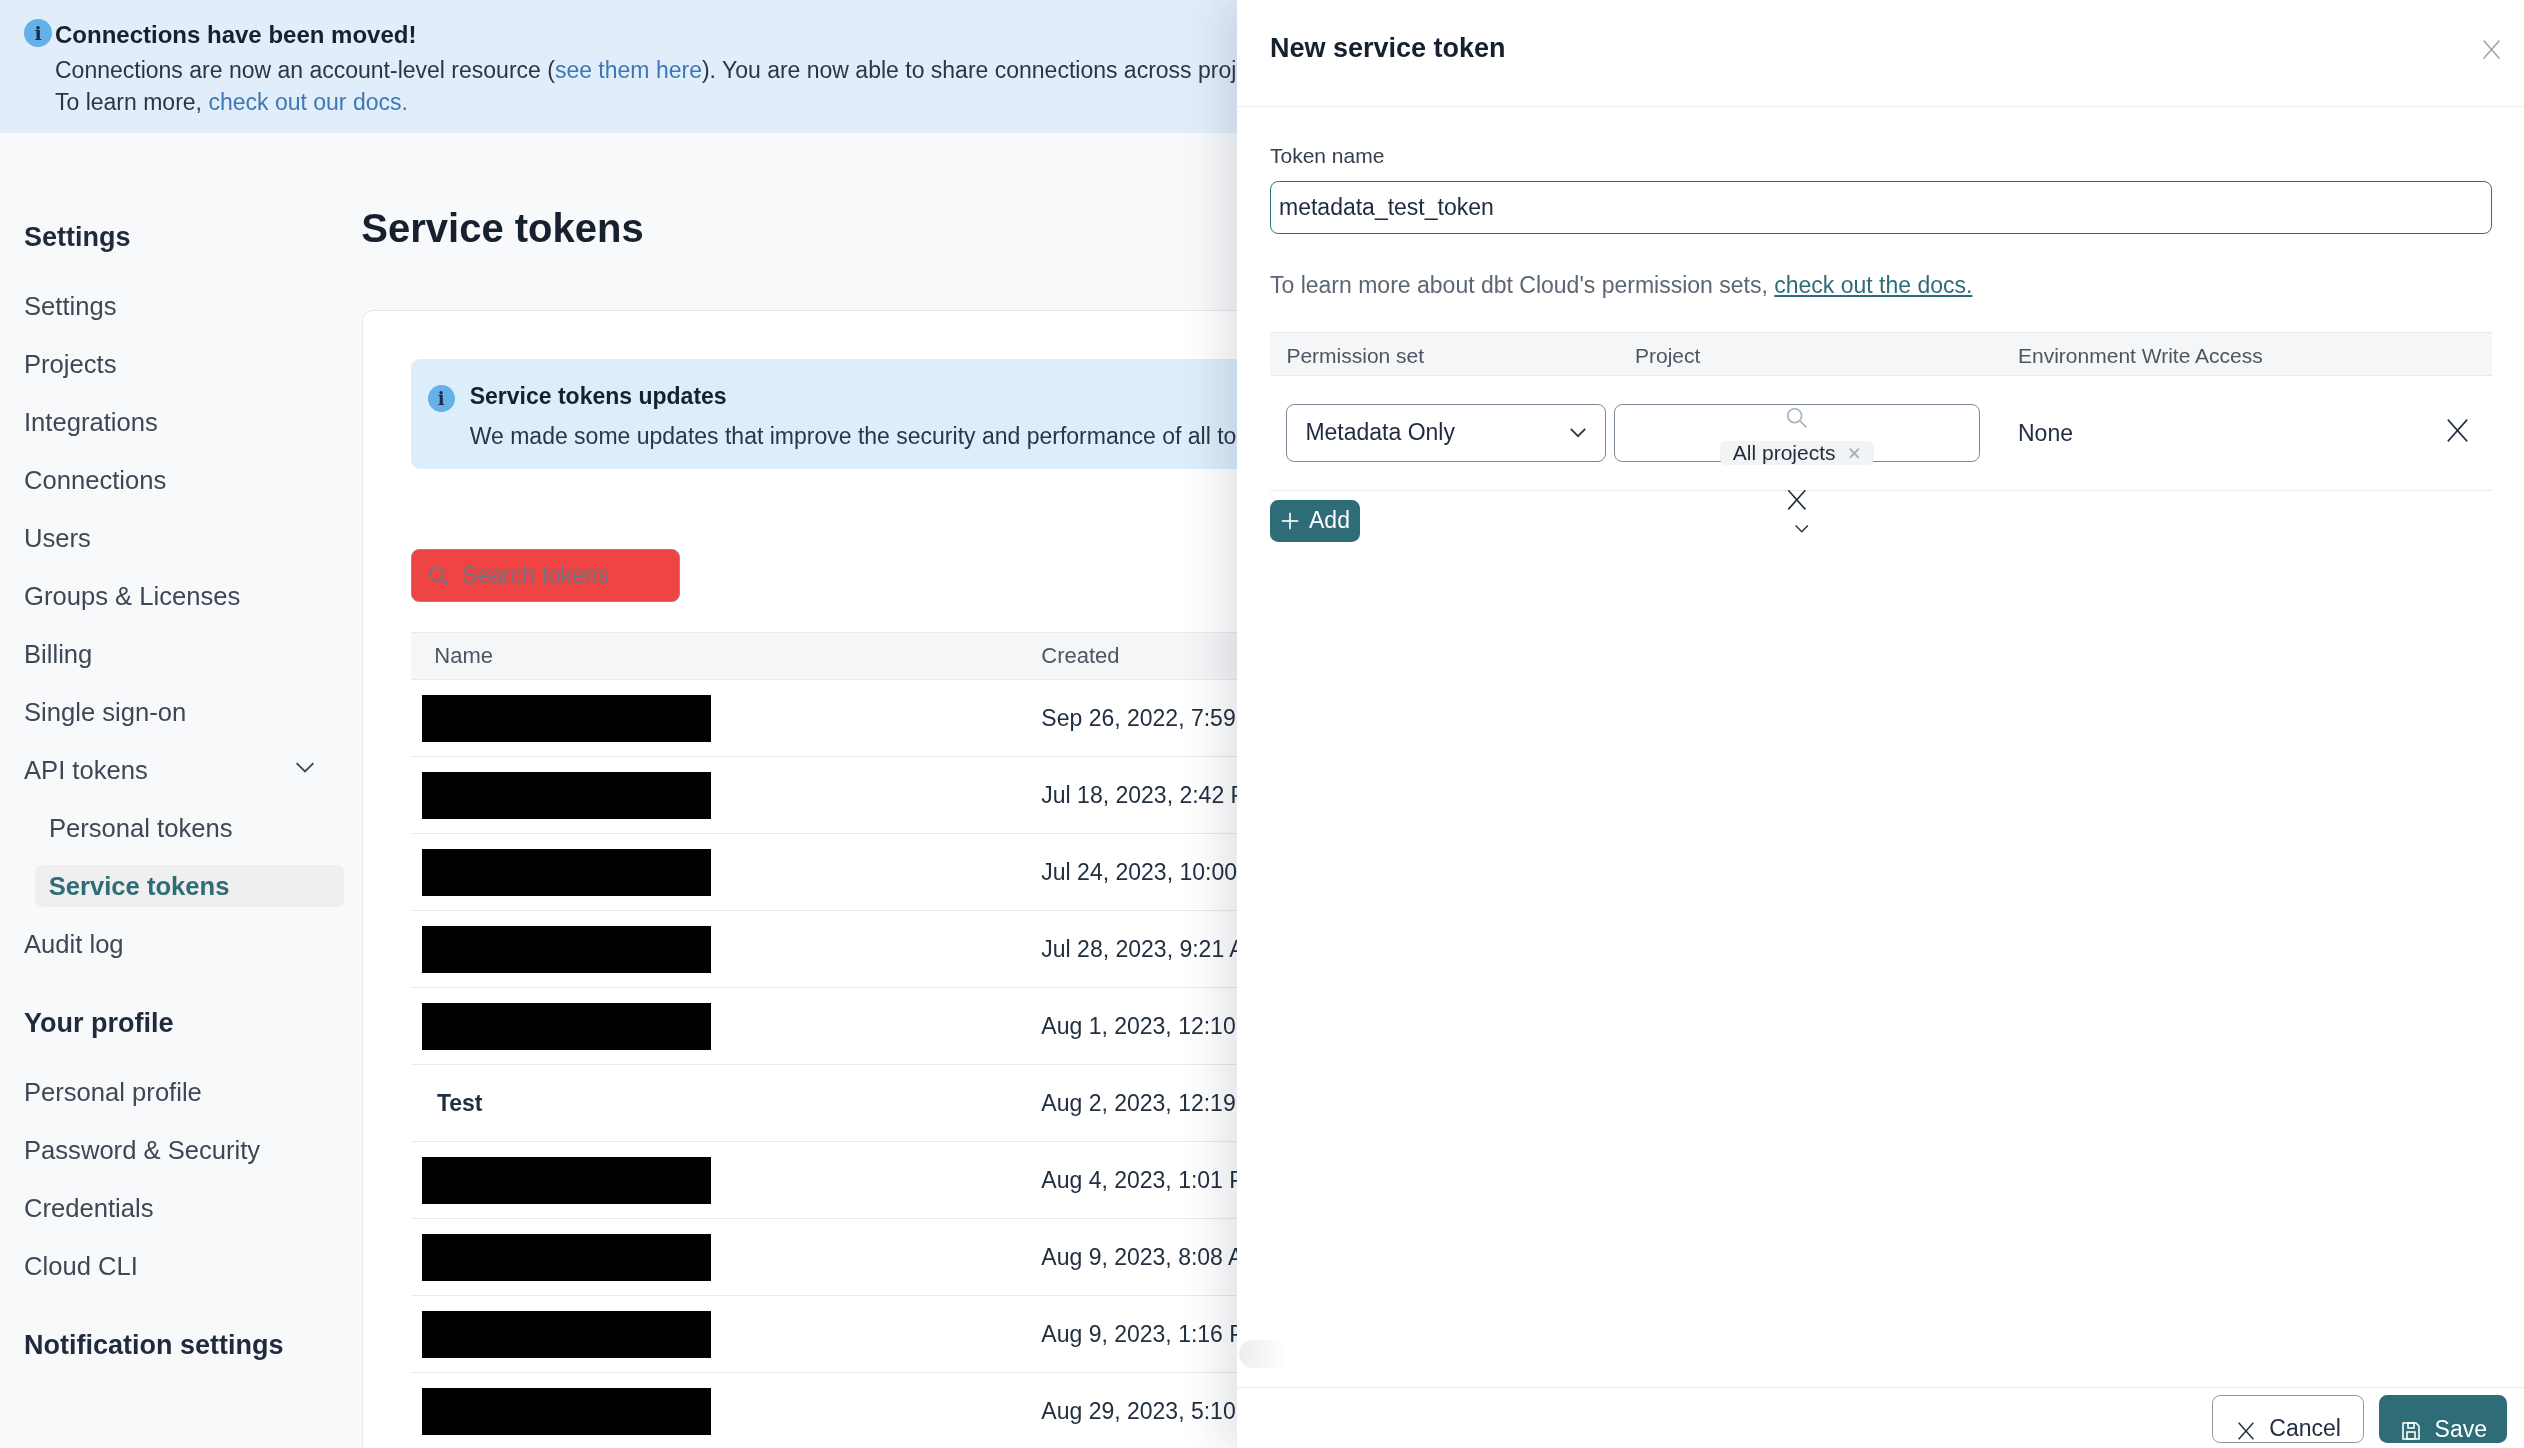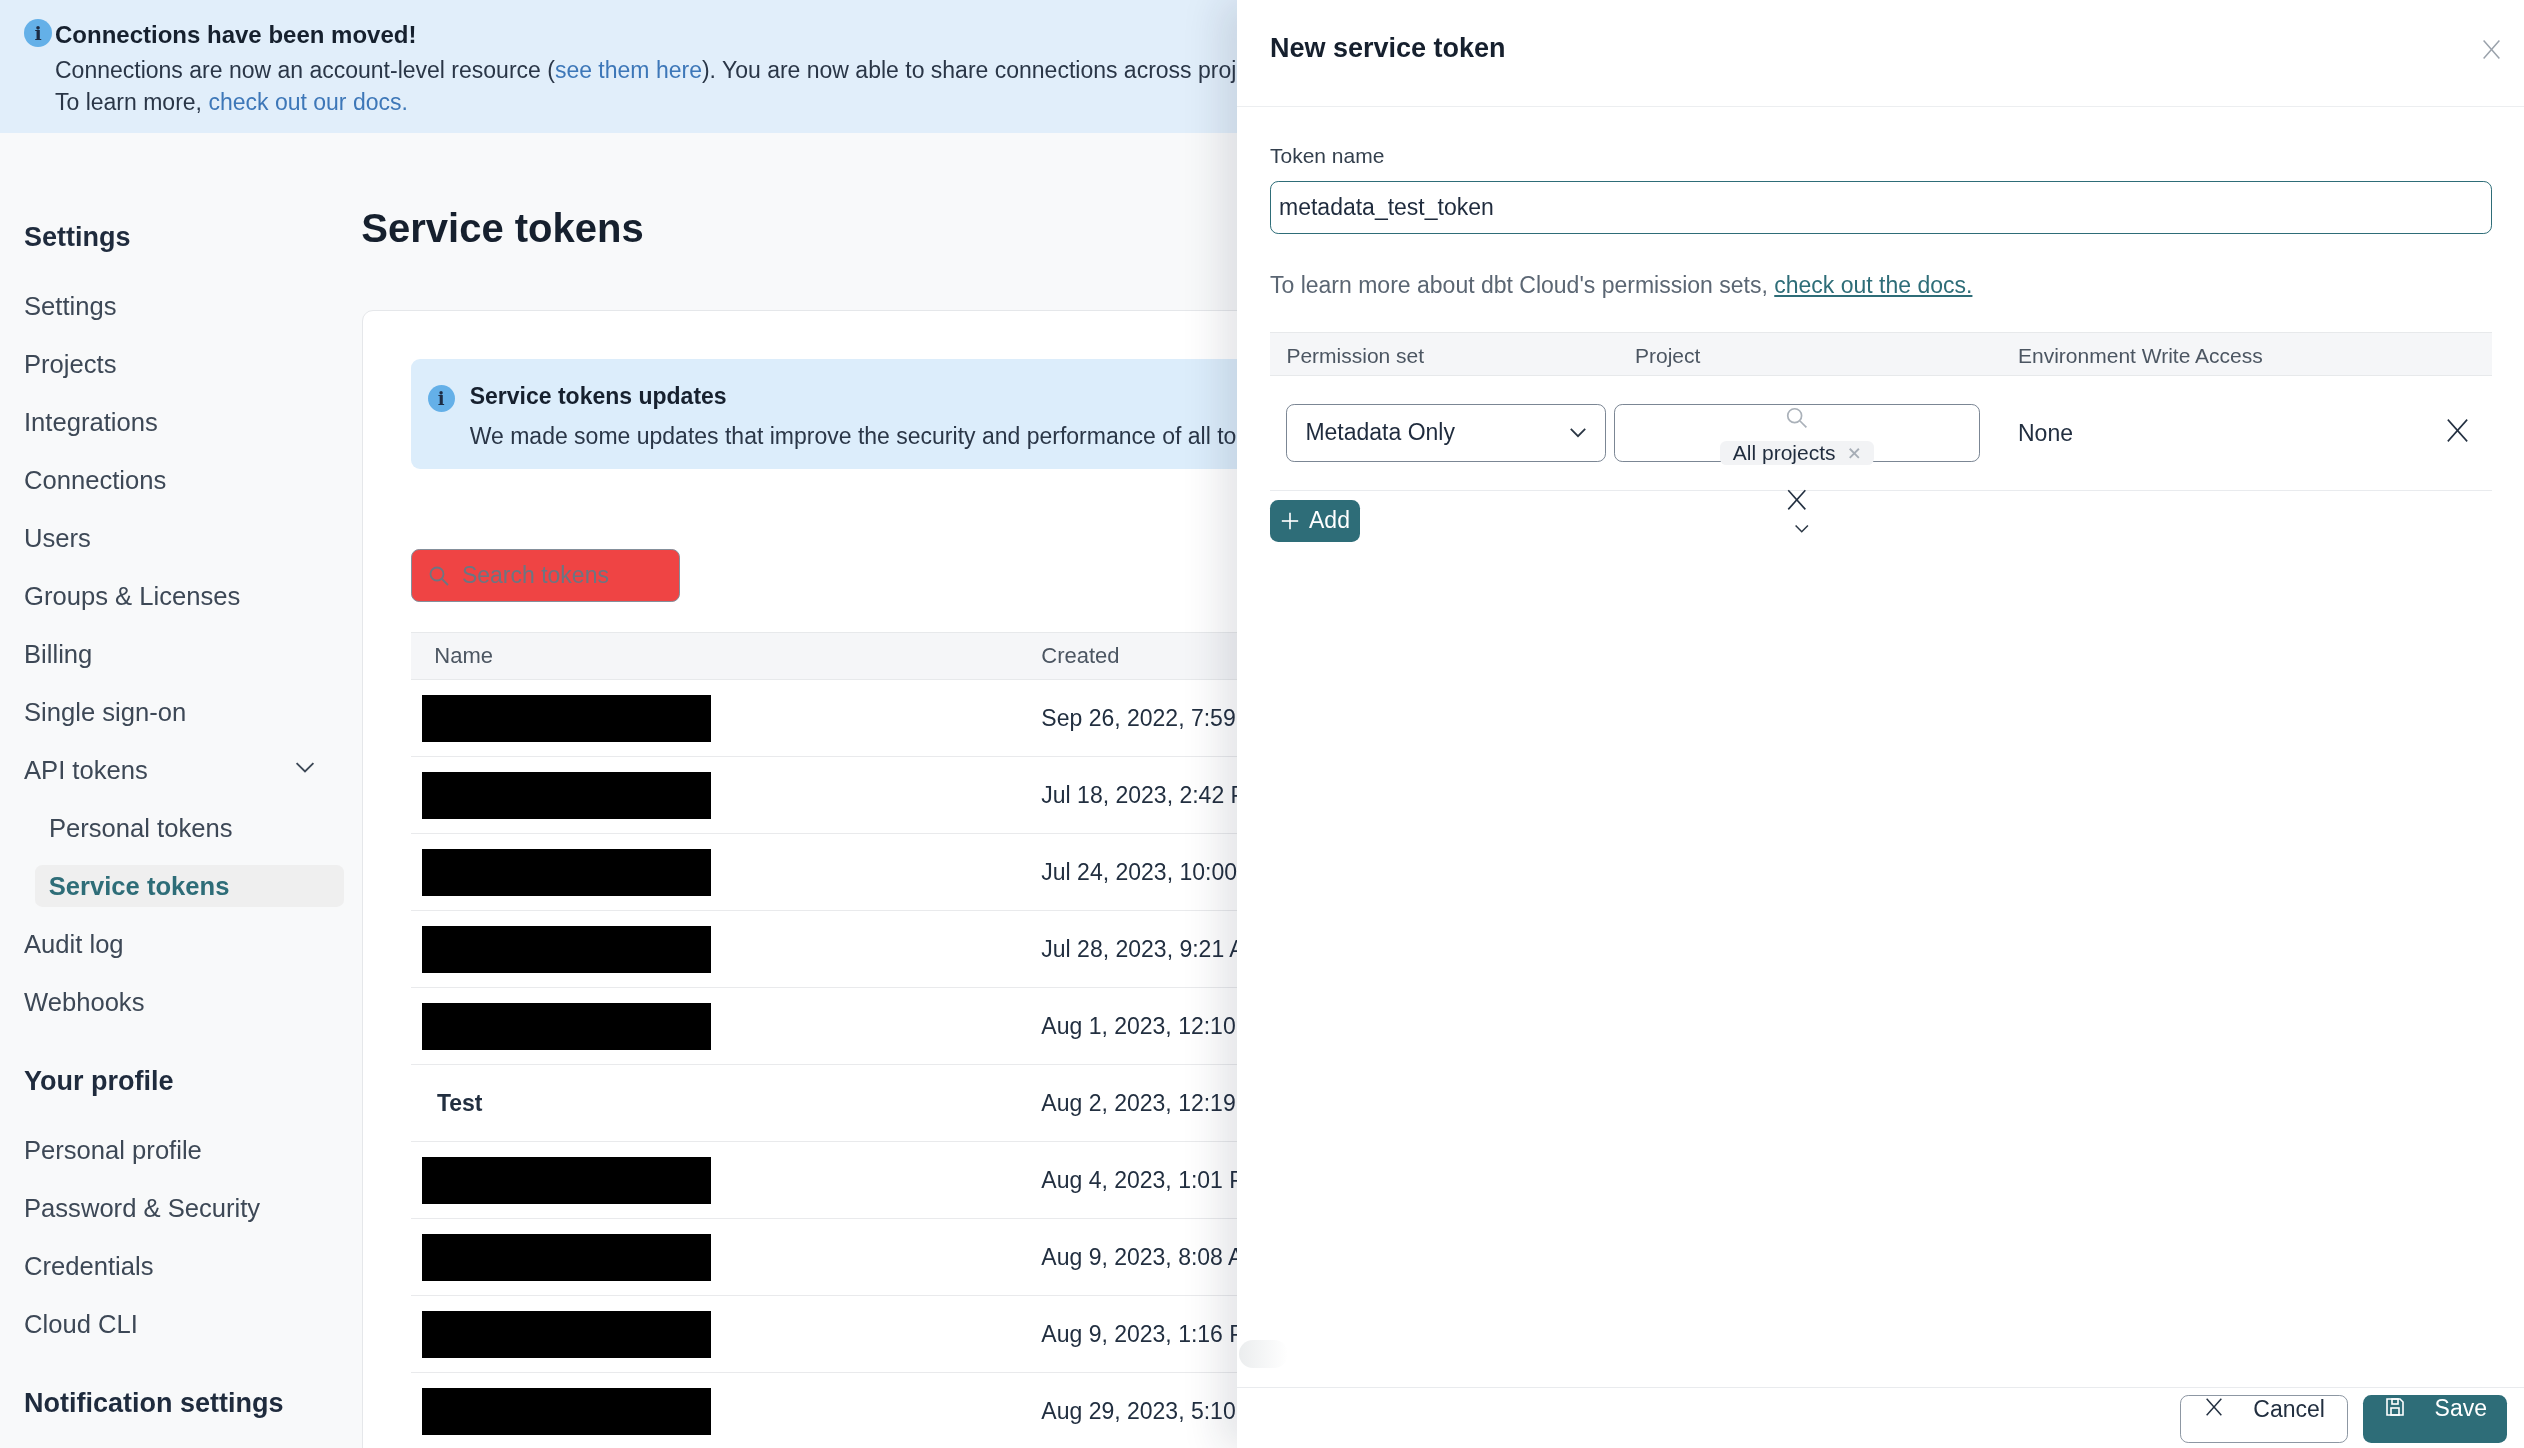--- a/index.html
+++ b/index.html
@@ -136,21 +136,21 @@
   .add-btn{
     margin-top:9px;width:90px;height:42px;background:var(--accent-teal);border:none;border-radius:8.2px;
     color:#fff;font-size:23px;display:flex;align-items:center;justify-content:center;gap:9px;cursor:pointer;
     font-family:"Liberation Sans","DejaVu Sans",sans-serif;
   }
   .drawer-footer{
     position:absolute;left:0;right:0;bottom:0;height:62px;border-top:0.9px solid #e9ebee;background:#fff;
     display:flex;align-items:center;justify-content:flex-end;gap:14.6px;padding-right:18px;
   }
   .btn{
-    height:48px;border-radius:8.2px;font-size:23px;display:flex;align-items:flex-start;gap:28px;cursor:pointer;
+    height:48px;border-radius:8.2px;font-size:23px;display:flex;align-items:flex-end;gap:12px;cursor:pointer;
     font-family:"Liberation Sans","DejaVu Sans",sans-serif;
   }
   .btn-cancel{background:#fff;border:0.9px solid #8d97a3;color:#222f40;padding:0 22px;}
   .btn-save{background:var(--accent-teal);border:none;color:#fff;padding:0 20px;}
   .h-scroll-thumb{
     position:absolute;left:1.8px;bottom:81px;width:49px;height:28px;border-radius:14.6px;
     background:linear-gradient(to right,#ebedee,rgba(235,237,238,0));
   }
   svg{display:block;}
 </style>
@@ -176,21 +176,20 @@
       <li class="side-item"><span>Billing</span></li>
       <li class="side-item"><span>Single sign-on</span></li>
       <li class="side-item"><span>API tokens</span><span class="chev">
           <svg width="22" height="13.7" viewBox="0 0 20 13" fill="none" stroke="#3d4856" stroke-width="1.8">
             <polyline points="2,2 10,10 18,2"></polyline>
           </svg>
         </span></li>
       <li class="side-item indent"><span>Personal tokens</span></li>
       <li class="side-item indent selected"><span>Service tokens</span></li>
       <li class="side-item"><span>Audit log</span></li>
-      <li class="side-item"><span>Webhooks</span></li>
     </ul>
   <div class="side-gap"></div>
   <div class="side-heading">Your profile</div>
   <ul class="side-list" id="side-list-profile">
       <li class="side-item"><span>Personal profile</span></li>
       <li class="side-item"><span>Password &amp; Security</span></li>
       <li class="side-item"><span>Credentials</span></li>
       <li class="side-item"><span>Cloud CLI</span></li>
     </ul>
   <div class="side-gap"></div>

